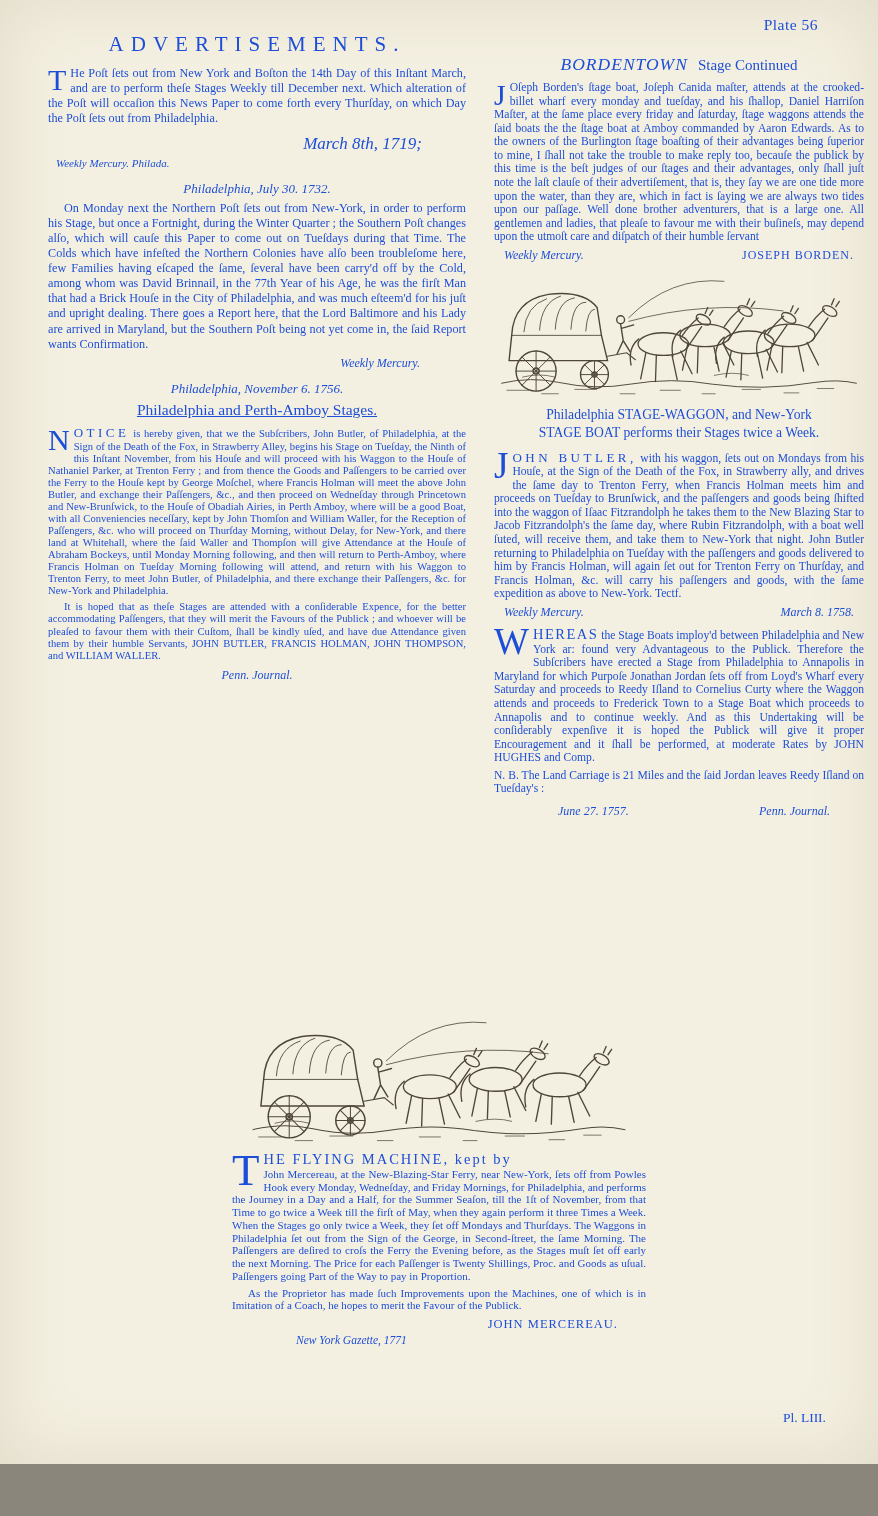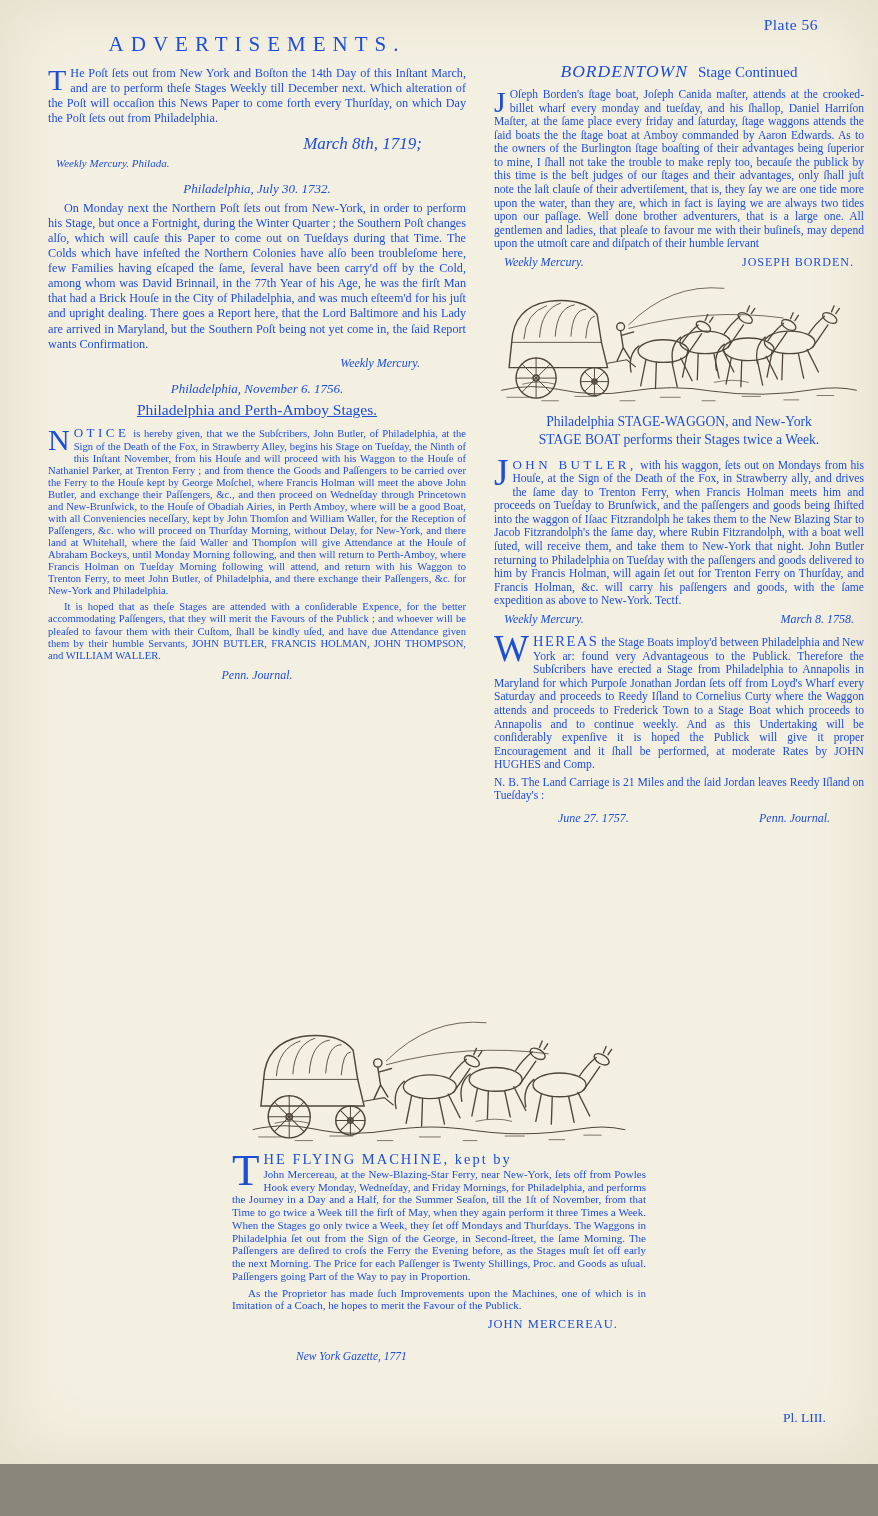--- a/index.html
+++ b/index.html
@@ -7,21 +7,21 @@
     position:relative; width:878px; height:1464px; margin:0 auto;
     background:#f4f0e1; color:#1d4ed8;
     font-family:"Liberation Serif","DejaVu Serif",serif;
     overflow:hidden;
     box-shadow: inset 0 0 70px rgba(110,92,50,.14);
   }
   .plate-label { position:absolute; top:16px; right:60px; font-size:15.5px; letter-spacing:.5px; }
   .plate-bottom { position:absolute; right:52px; bottom:38px; font-size:13.5px; }
 
   .col-left  { position:absolute; left:48px;  top:32px; width:418px; }
-  .col-right { position:absolute; left:494px; top:61px; width:370px; }
+  .col-right { position:absolute; left:494px; top:54px; width:370px; }
   .bottom-sec { position:absolute; left:0; top:1004px; width:878px; }
 
   .adv-title { font-size:21px; font-weight:normal; letter-spacing:7px; text-align:center; margin:0 0 9px 0; }
 
   .para { font-size:12.2px; line-height:1.24; text-align:justify; margin:0 0 4px 0; }
   .indent { text-indent:16px; }
   .para-small { font-size:10.6px; line-height:1.14; }
   .para-r { font-size:11.6px; line-height:1.17; }
   .para-fm { font-size:11px; line-height:1.16; }
 
@@ -47,21 +47,21 @@
   .bord-head { text-align:center; margin:0 0 6px 0; }
   .bord-it { font-style:italic; font-size:17.5px; letter-spacing:1px; }
   .bord-ro { font-size:15px; margin-left:6px; }
   .stage-head { text-align:center; font-size:13.6px; line-height:1.32; margin:6px 0 8px 0; }
 
   .engraving { display:block; margin:6px auto 4px auto; }
 
   .public-head { text-align:center; font-size:15.5px; letter-spacing:.5px; margin:10px 0 7px 0; }
   .fm-block { width:414px; margin:0 auto; }
   .fm-signature { text-align:right; font-size:12.5px; letter-spacing:1px; margin:5px 28px 0 0; }
-  .imprint-row { position:relative; height:20px; margin-top:18px;text-decoration:underline; }
+  .imprint-row { position:relative; height:20px; margin-top:2px;text-decoration:underline; }
   .imprint { position:absolute; left:296px; font-style:italic; font-size:11.5px; }
   .nb { margin-top:3px; }
 </style>
 </head>
 <body>
 
 <svg width="0" height="0" style="position:absolute" aria-hidden="true">
   <defs>
     <g id="eng-ground" fill="none" stroke="#4e4639" stroke-width="1.1">
       <path d="M6 131 q34 -8 66 -1 q42 9 82 2 q48 -8 94 0 q58 8 118 -2 q26 -4 48 1"></path>

